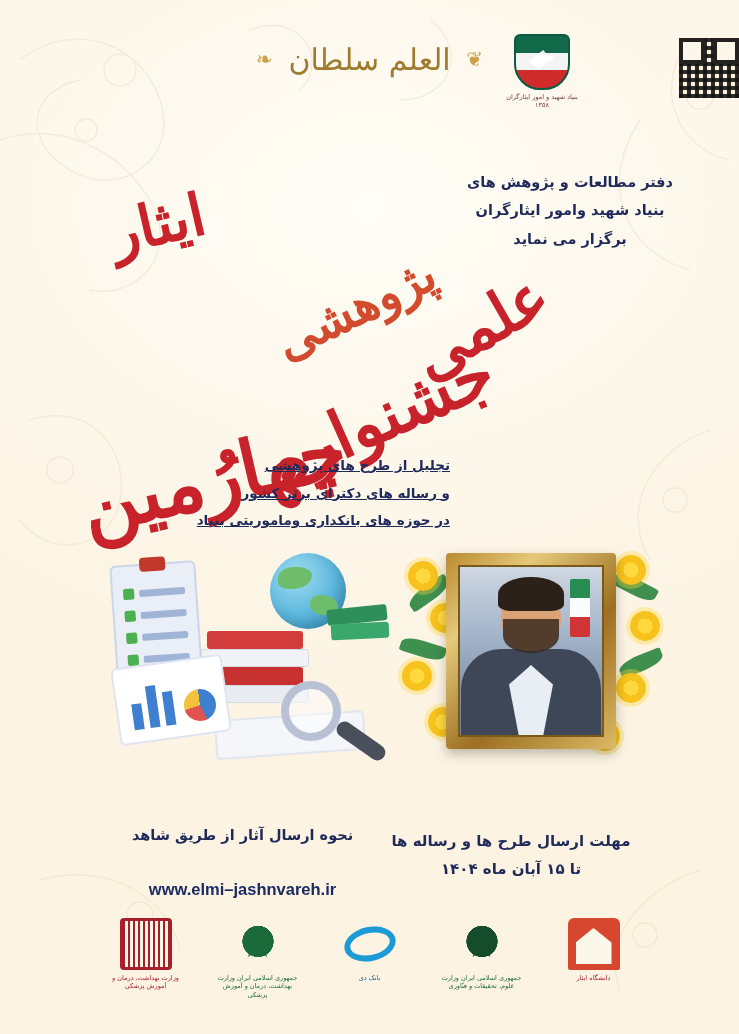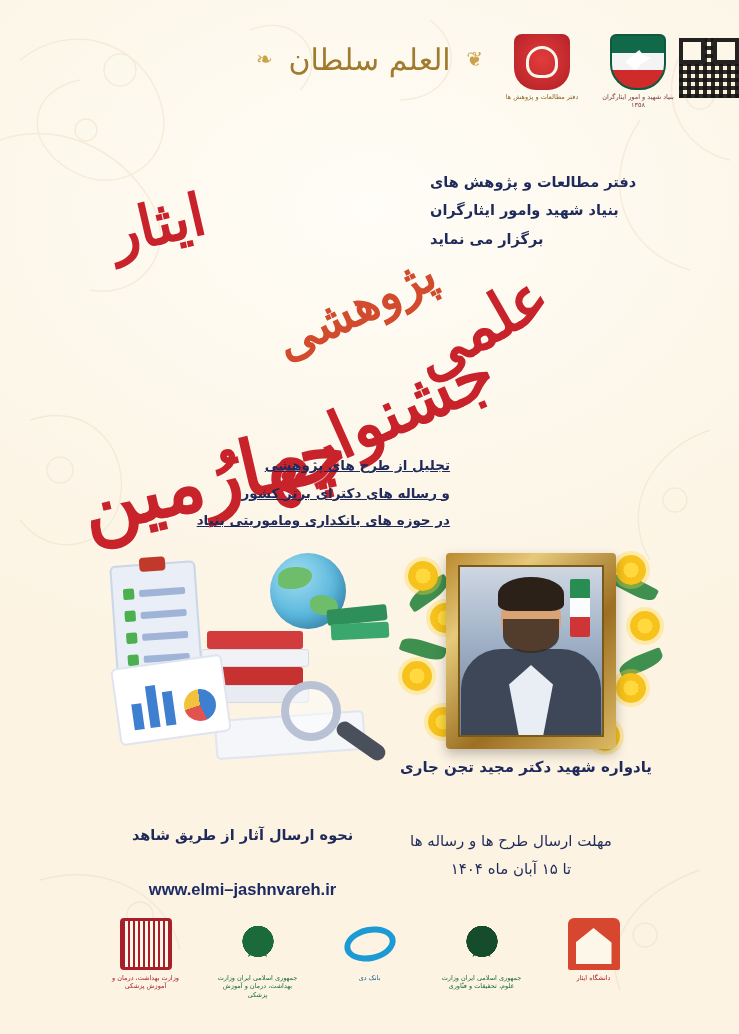--- a/index.html
+++ b/index.html
@@ -167,23 +167,23 @@
     left: 80px;
     top: 70px;
     transform: rotate(-13deg);
     color: #c8222a;
   }
 
   
   .organizer {
     position: absolute;
     top: 168px;
-    left: 430px;
+    left: 442px;
     width: 256px;
-    text-align: left;
+    text-align: center;
     direction: rtl;
     font-size: 14.5px;
     line-height: 1.95;
     color: #1f2a5a;
     font-weight: bold;
   }
   .subtitle {
     position: absolute;
     top: 452px;
     left: 150px;
@@ -369,21 +369,21 @@
 
   
   .deadline {
     position: absolute;
     top: 828px;
     left: 386px;
     width: 250px;
     text-align: center;
     direction: rtl;
     font-size: 15px;
-    font-weight: normal;
+    font-weight: bold;
     color: #1f2a5a;
     line-height: 1.85;
   }
   .submission {
     position: absolute;
     top: 822px;
     left: 120px;
     width: 245px;
     text-align: center;
     direction: rtl;
@@ -501,24 +501,20 @@
   <div class="qr"></div>
 
   <div class="calligraphy-top">
     <span class="deco">❦</span>
     <span>العلم سلطان</span>
     <span class="deco">❧</span>
   </div>
 
   <div class="logos-top">
     <div class="logo-box">
-      <div class="logo-emblem red"></div>
-      <div class="logo-caption gold">دفتر مطالعات و پژوهش ها</div>
-    </div>
-    <div class="logo-box">
       <div class="logo-emblem shield"></div>
       <div class="logo-caption">بنیاد شهید و امور ایثارگران ۱۳۵۸</div>
     </div>
   </div>
 
   <div class="title-art">
     <div class="title-word tw-isar">ایثار</div>
     <div class="title-word tw-pazhouheshi">پژوهشی</div>
     <div class="title-word tw-elmi">علمی</div>
     <div class="title-word tw-jashnvareh">جشنواره</div>
@@ -587,21 +583,20 @@
         <div class="torso"></div>
         <div class="shirt"></div>
         <div class="head"></div>
         <div class="beard"></div>
         <div class="hair"></div>
         <div class="flag-ribbon"></div>
       </div>
     </div>
   </div>
 
-  <div class="memorial-caption">یادواره شهید دکتر مجید تجن جاری</div>
 
   <div class="deadline">
     <div>مهلت ارسال طرح ها و رساله ها</div>
     <div>تا ۱۵ آبان ماه ۱۴۰۴</div>
   </div>
 
   <div class="submission">
     <div>نحوه ارسال آثار از طریق شاهد</div>
     <a class="url" href="#">www.elmi–jashnvareh.ir</a>
   </div>

